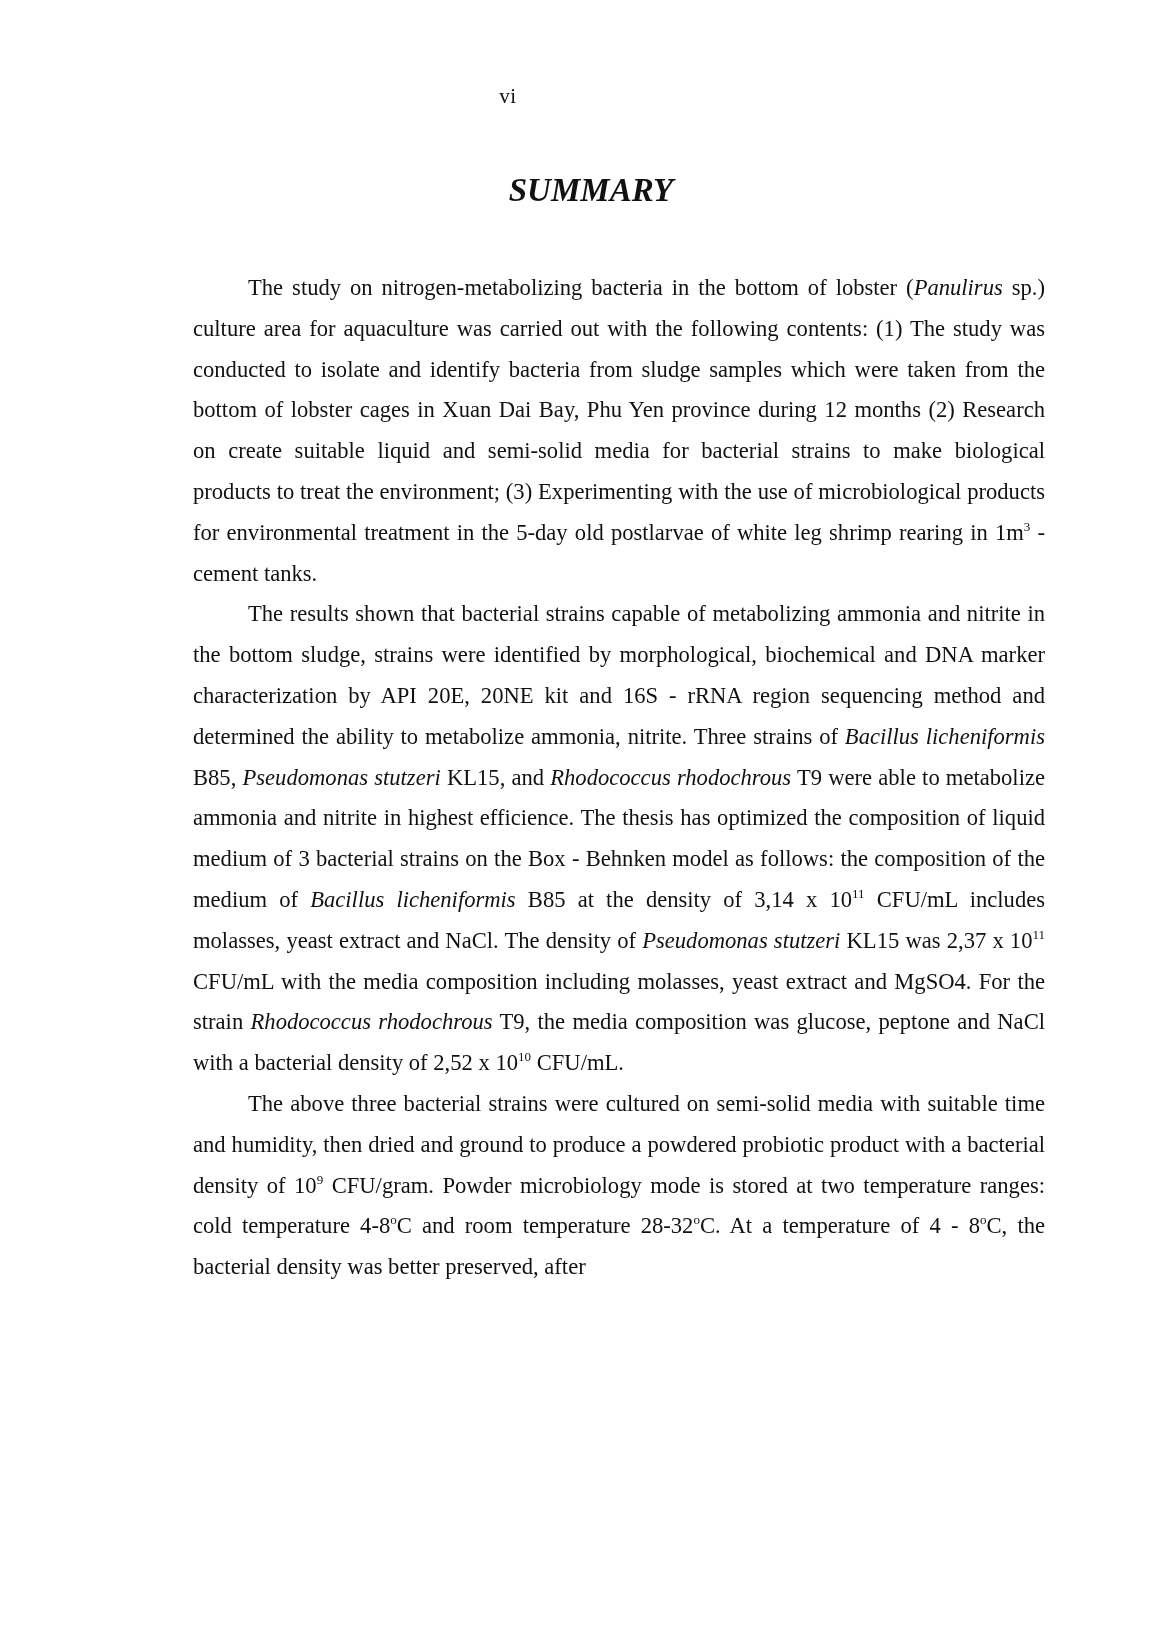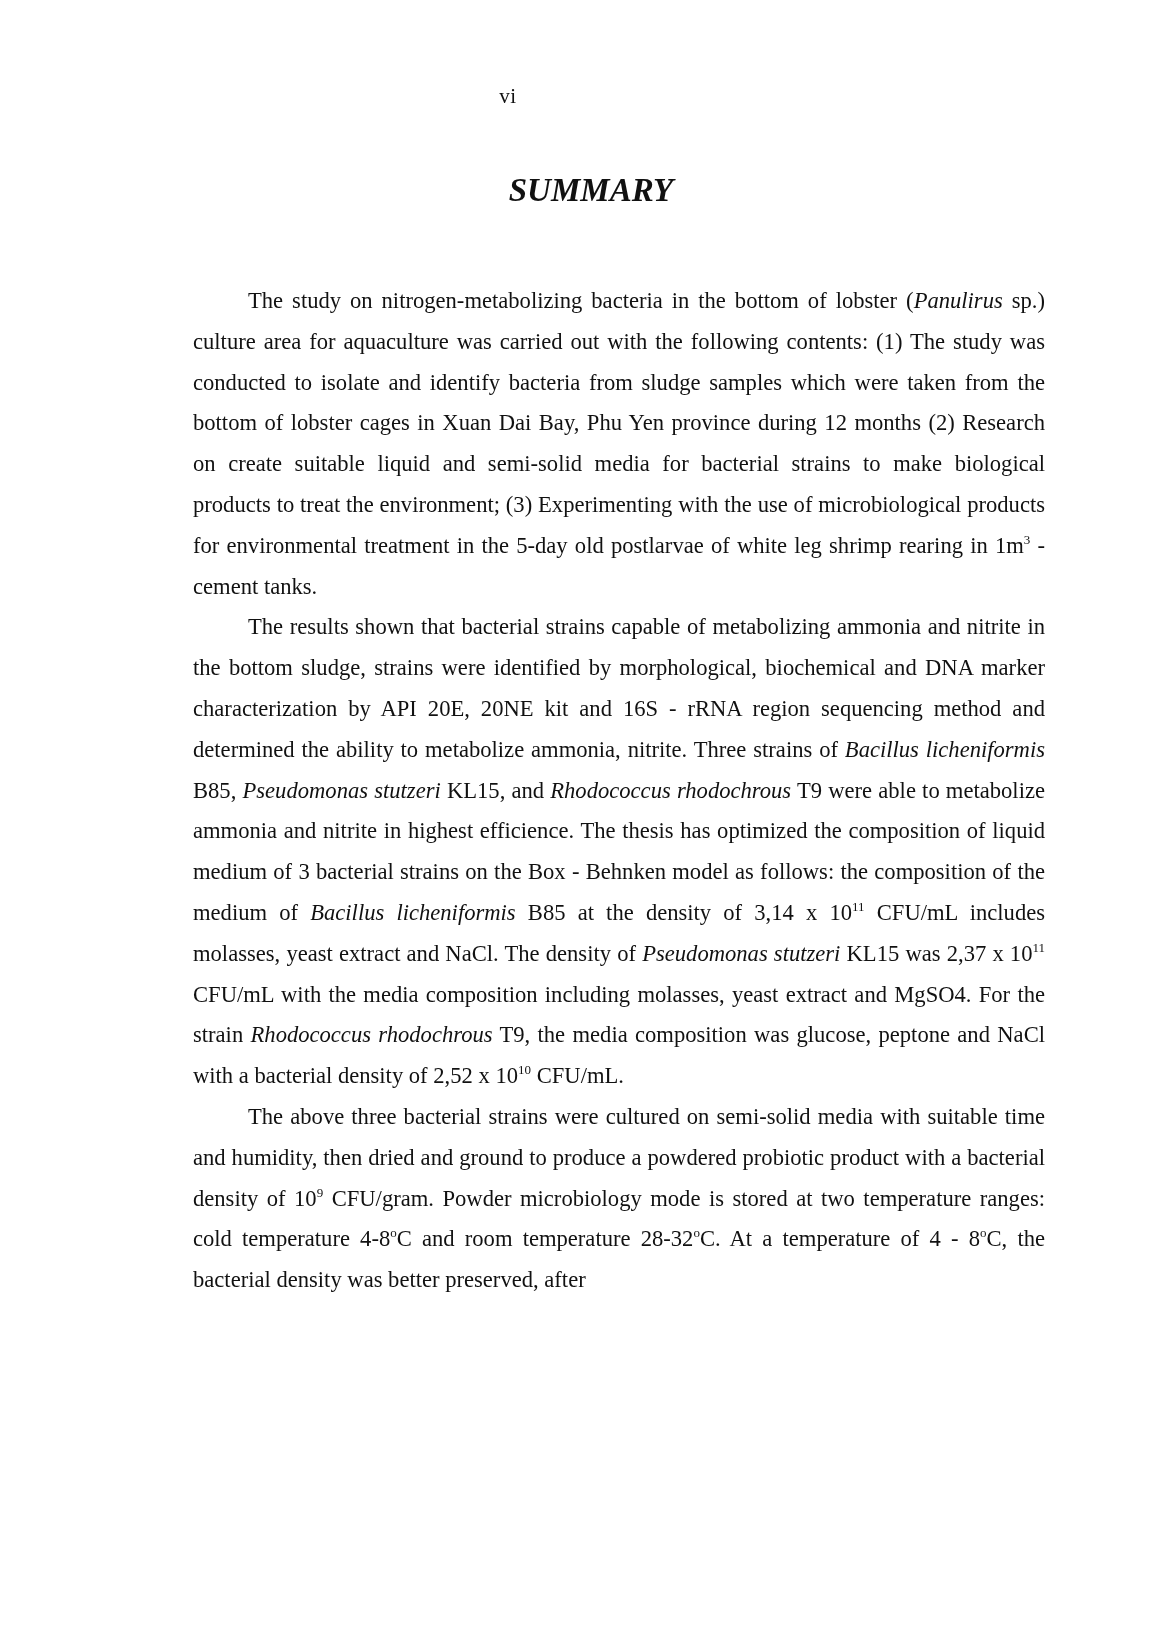--- a/index.html
+++ b/index.html
@@ -11,21 +11,21 @@
   .page-number {
     position: absolute; top: 84px; left: 0; width: 1016px;
     text-align: center; font-size: 21px; letter-spacing: 0.5px;
   }
   .title {
     position: absolute; top: 160px; left: 0; width: 1158px;
     text-align: center; font-size: 33px; font-weight: bold; margin: 12px; font-style: italic;
   }
   .body-text {
     position: absolute; top: 268px; left: 193px; width: 852px;
-    font-size: 22.6px; line-height: 40.8px; margin-top: 13px;
+    font-size: 22.6px; line-height: 40.8px;
   }
   .para {
     margin: 0; text-align: justify; text-indent: 55px;
   }
   .para .it { font-style: italic; }
   .para sup { font-size: 13px; line-height: 0; vertical-align: 9px; }
 </style>
 </head>
 <body>
 

